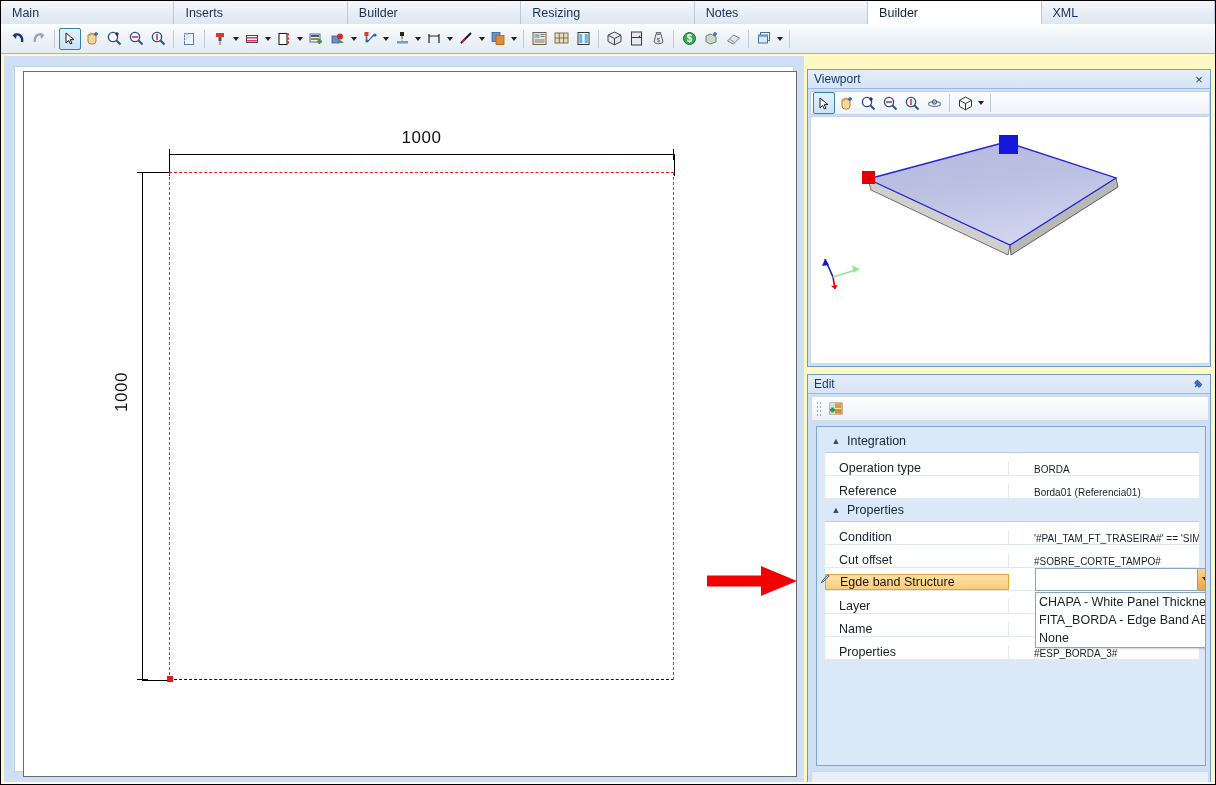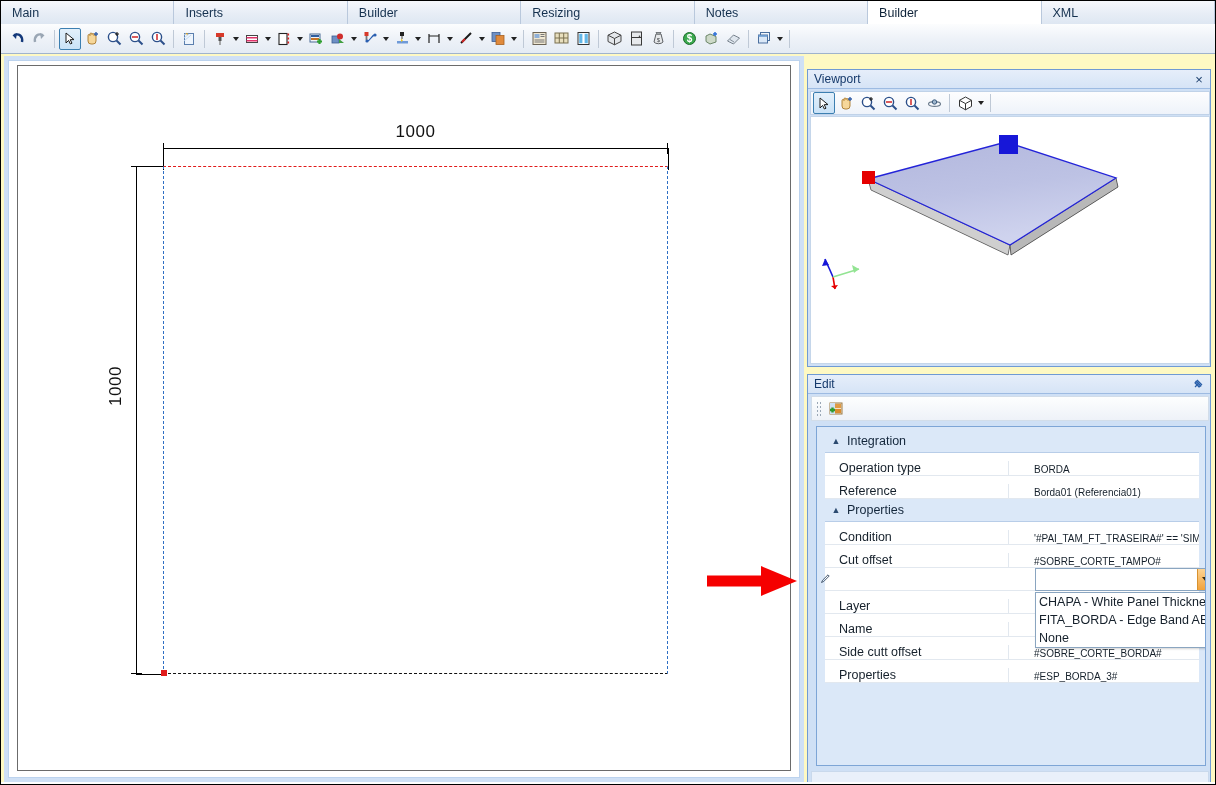--- a/index.html
+++ b/index.html
@@ -82,21 +82,21 @@
     border-right: 3.5px solid transparent;
     border-top: 4px solid #222;
   }
   .tb-pair { display: flex; align-items: center; }
 
   
   .drawpanel {
     position: absolute; left: 3px; top: 55px;
     width: 800px; height: 726px;
     background: #cfe0f5;
-    padding: 4px;
+    padding: 10px;
   }
   .draw-inner {
     position: relative;
     width: 100%; height: 100%;
     background: #ffffff;
     border: 1px solid #bcd3ee;
   }
   .canvas {
     position: absolute;
     left: 8px; top: 4px;
@@ -838,20 +838,21 @@
             <div class="prop-name">Cut offset</div>
             <div class="prop-val">#SOBRE_CORTE_TAMPO#</div>
           </div>
 
           <div class="prop-row active" style="position:relative;">
             <span class="edit-pencil" style="left:-6px;">
               <svg width="11" height="11" viewBox="0 0 11 11">
                   <path d="M1.5 9.5 L2.6 7.2 L8 1.8 L9.2 3 L3.8 8.4 Z" fill="none" stroke="#4b5d73" stroke-width="1"></path>
                 </svg>
             </span>
+            <div class="prop-name">Egde band Structure</div>
             <div class="prop-val"></div>
             <div class="combo">
               <span class="combo-text"></span>
               <span class="combo-btn"></span>
             </div>
             <div class="combo-list">
               <div class="combo-opt">CHAPA - White Panel Thickness 2...</div>
               <div class="combo-opt">FITA_BORDA - Edge Band ABS Th...</div>
               <div class="combo-opt">None</div>
             </div>
@@ -860,24 +861,20 @@
           <div class="prop-row">
             <div class="prop-name">Layer</div>
             <div class="prop-val"></div>
           </div>
 
           <div class="prop-row">
             <div class="prop-name">Name</div>
             <div class="prop-val"></div>
           </div>
 
-          <div class="prop-row">
-            <div class="prop-name">Side cutt offset</div>
-            <div class="prop-val">#SOBRE_CORTE_BORDA#</div>
-          </div>
 
           <div class="prop-row">
             <div class="prop-name">Properties</div>
             <div class="prop-val">#ESP_BORDA_3#</div>
           </div>
 
         </div>
       </div>
 
       <div class="ed-status"></div>

